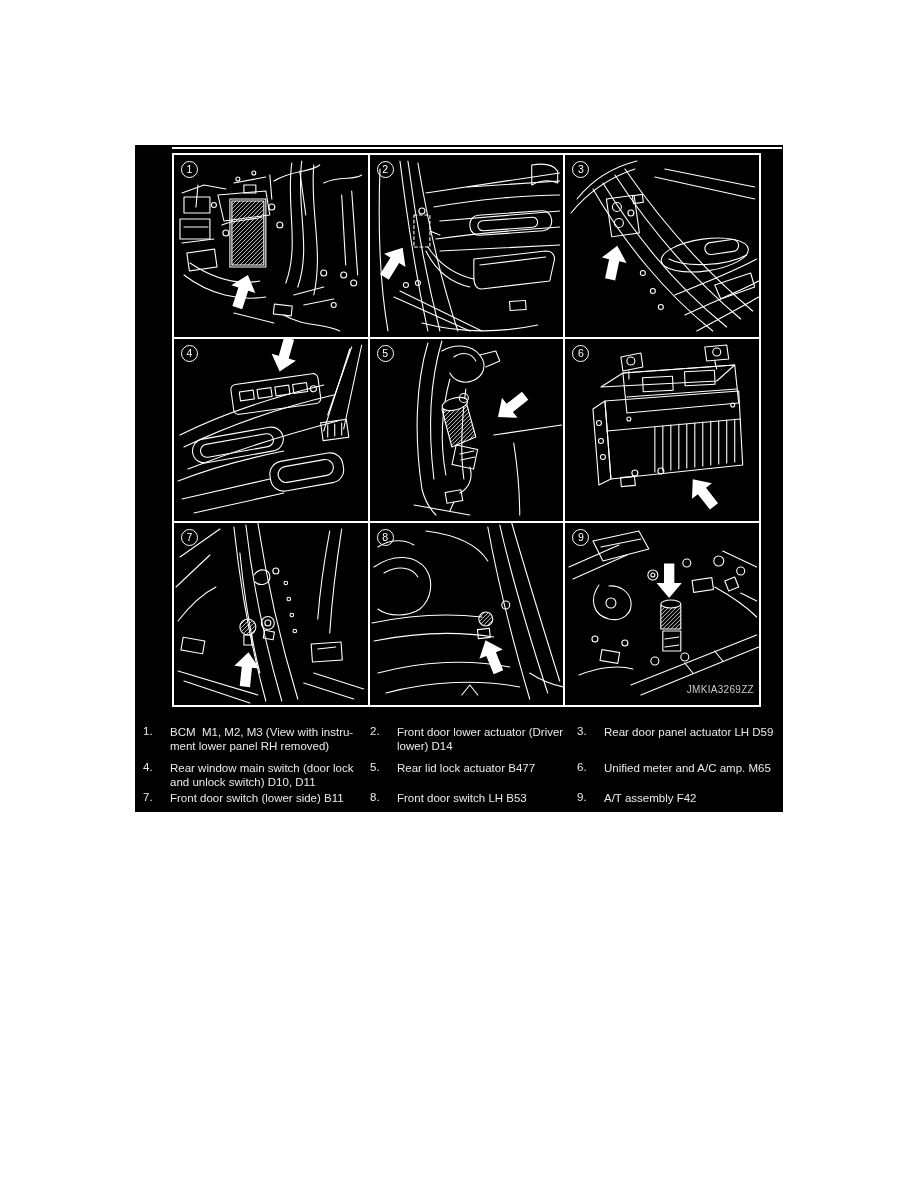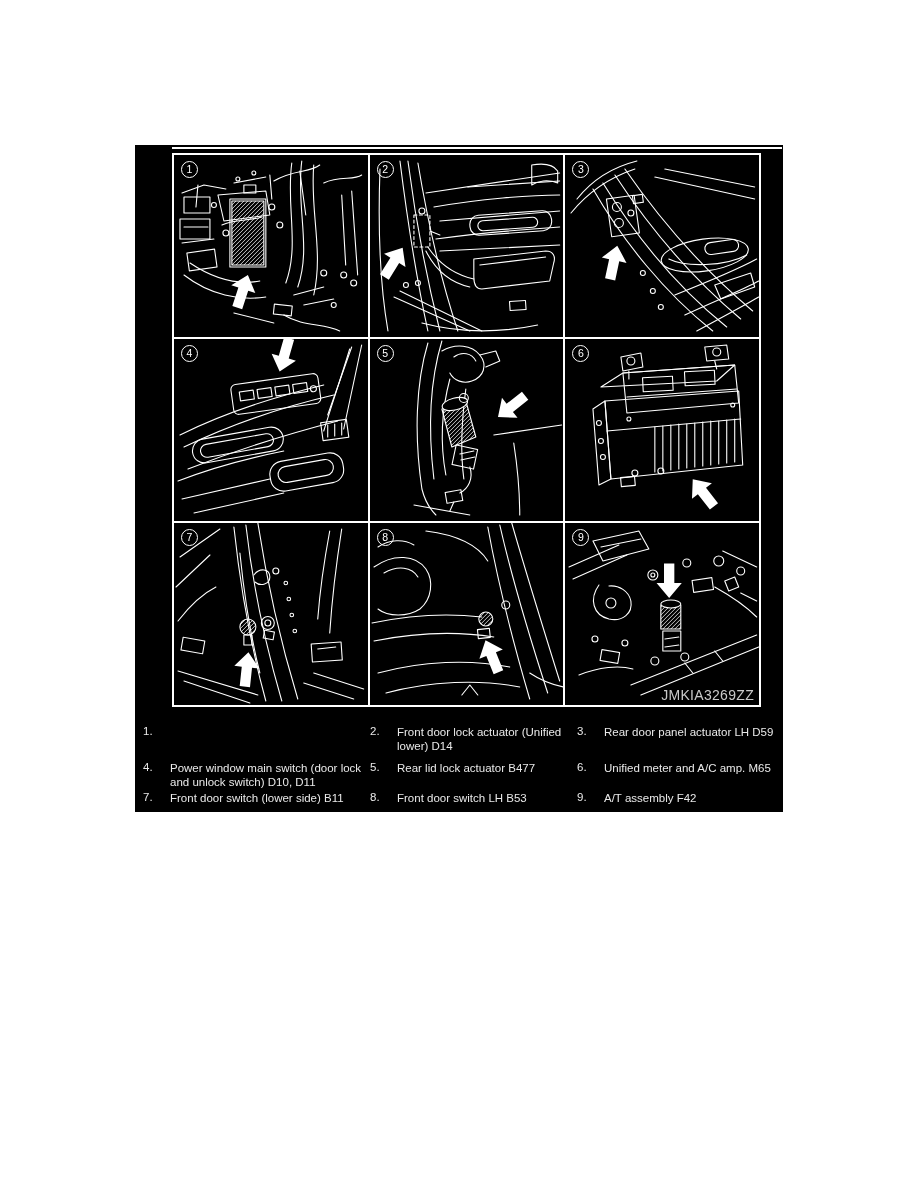--- a/index.html
+++ b/index.html
@@ -7,21 +7,21 @@
        font-family:"Liberation Sans",sans-serif;-webkit-font-smoothing:antialiased}
   .figure-panel{position:absolute;left:135px;top:145px;width:648px;height:667px;background:#000}
   .top-rule{position:absolute;left:37px;top:2px;width:610px;height:2px;background:#fff}
   .grid{position:absolute;left:37px;top:8px;width:589px;height:554px;box-sizing:border-box;
         border:2px solid #fff;background:#fff;display:grid;
         grid-template-columns:repeat(3,1fr);grid-template-rows:repeat(3,1fr);gap:2px}
   .cell{background:#000;position:relative;overflow:hidden}
   .cell svg{position:absolute;left:0;top:0;width:100%;height:100%;display:block}
   .badge{position:absolute;left:7px;top:6px;width:15px;height:15px;border:1.5px solid #fff;
          border-radius:50%;color:#fff;font-size:10.5px;line-height:15px;text-align:center;z-index:2}
-  .watermark{position:absolute;right:5px;bottom:2px;color:#c9c9c9;font-size:14px;
+  .watermark{position:absolute;right:5px;bottom:10px;color:#c9c9c9;font-size:10px;
              letter-spacing:.3px;z-index:2}
   .legend{position:absolute;left:0;top:0;width:100%;height:100%;color:#e9e9e9}
   .lg{position:absolute;display:flex;font-size:11.5px}
   .lg .num{width:27px;flex:none}
   .lg .txt{display:flex;flex-direction:column}
   .lg .l{white-space:pre;line-height:14px}
   .c2{left:235px}.c3{left:442px}.c1{left:8px}
   .r1{top:580px}.r2{top:616px}.r3{top:646px}
 </style>
 </head>
@@ -361,39 +361,43 @@
         <polygon fill="#fff" points="11,0 22,13 15.5,13 15.5,30 6.5,30 6.5,13 0,13" transform="translate(117,75) rotate(180) scale(1.15)"></polygon>
       </svg>
       <span class="watermark">JMKIA3269ZZ</span>
     </div>
   </div>
 
   <div class="legend">
 
     <div class="lg c1 r1">
       <span class="num">1.</span>
+      <span class="txt">
+          <span class="l">BCM  M1, M2, M3 (View with instru-</span>
+          <span class="l">ment lower panel RH removed)</span>
+        </span>
     </div>
     <div class="lg c2 r1">
       <span class="num">2.</span>
       <span class="txt">
-          <span class="l">Front door lock actuator (Unified</span>
+          <span class="l">Front door lower actuator (Driver</span>
           <span class="l">lower) D14</span>
         </span>
     </div>
     <div class="lg c3 r1">
       <span class="num">3.</span>
       <span class="txt">
           <span class="l">Rear door panel actuator LH D59</span>
         </span>
     </div>
 
     <div class="lg c1 r2">
       <span class="num">4.</span>
       <span class="txt">
-          <span class="l">Power window main switch (door lock</span>
+          <span class="l">Rear window main switch (door lock</span>
           <span class="l">and unlock switch) D10, D11</span>
         </span>
     </div>
     <div class="lg c2 r2">
       <span class="num">5.</span>
       <span class="txt">
           <span class="l">Rear lid lock actuator B477</span>
         </span>
     </div>
     <div class="lg c3 r2">

